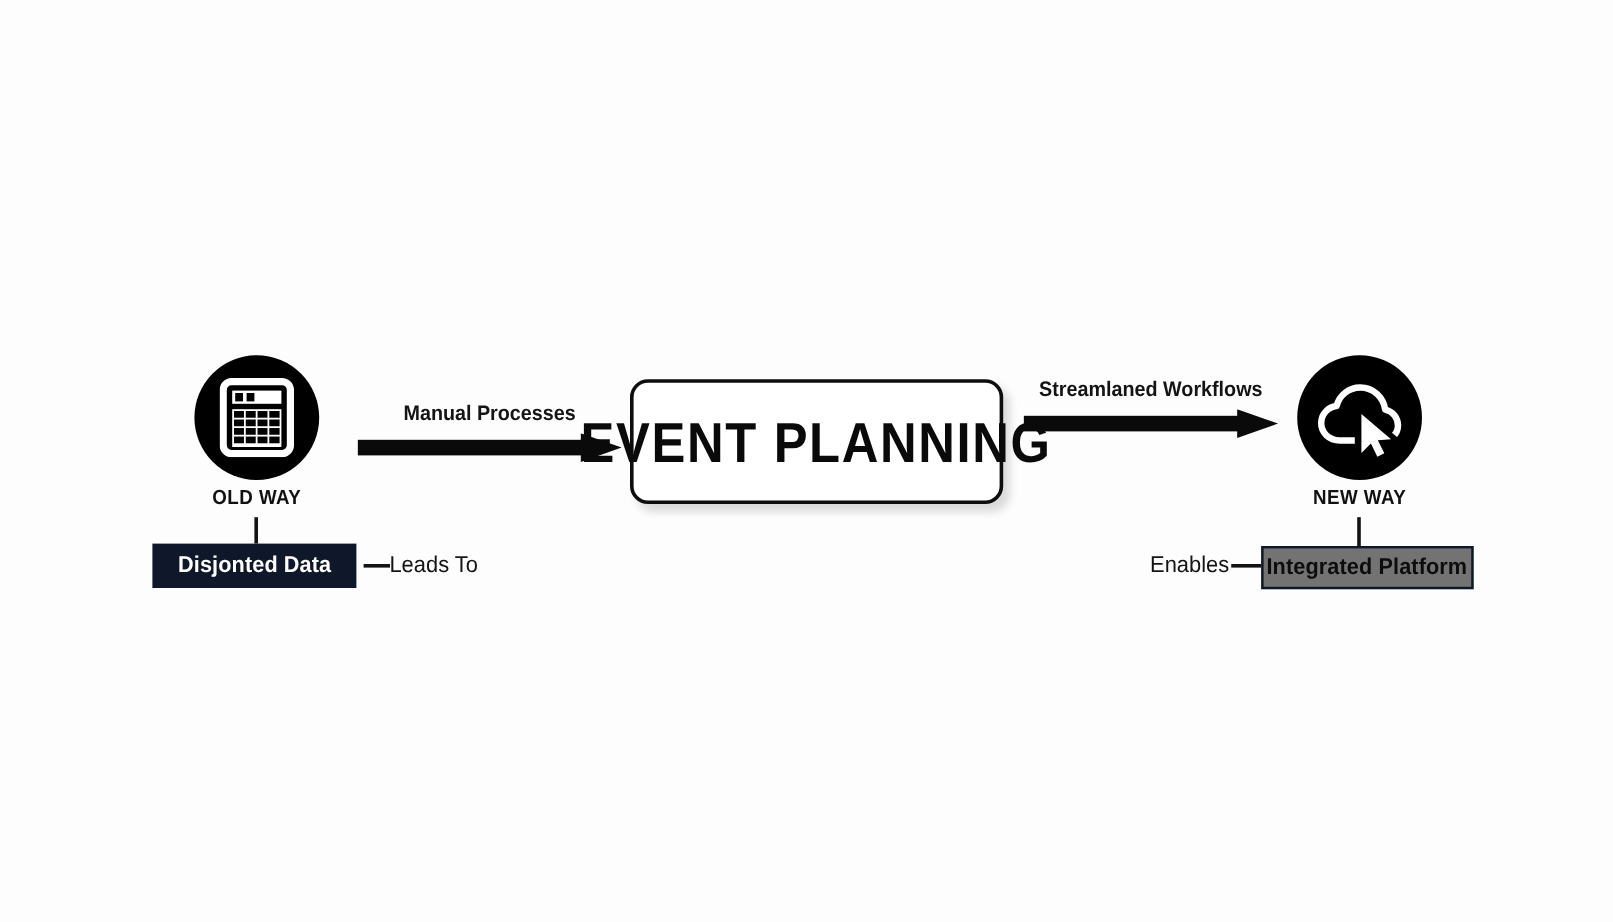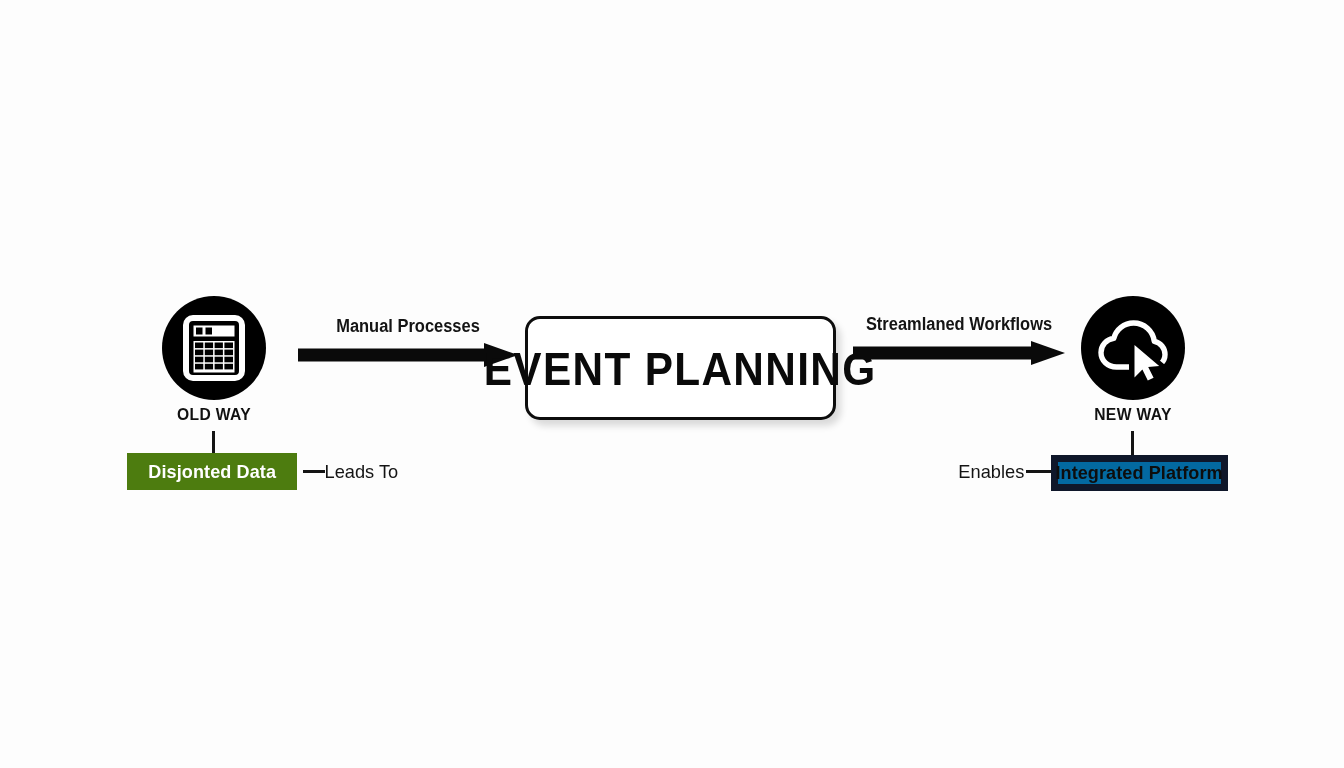--- a/index.html
+++ b/index.html
@@ -102,29 +102,29 @@
 
   
   .tag-box {
     position: absolute;
     box-sizing: border-box;
     display: flex;
     align-items: center;
     justify-content: center;
   }
   .tag-box.filled {
-    background: #4d7c0f;
+    background: #0f172a;
     border: none;
   }
   .tag-box.filled .tag-text {
     color: #ffffff;
   }
   .tag-box.outlined {
-    background: #0369a1;
-    border: 7px solid #0f172a;
+    background: #737373;
+    border: 2px solid #0f172a;
   }
   .tag-box.outlined .tag-text {
     color: #0d0d0d;
   }
   .tag-text {
     font-family: "Liberation Sans", sans-serif;
     font-weight: 600;
     font-size: 19px;
     letter-spacing: 0.1px;
     white-space: nowrap;
@@ -180,21 +180,21 @@
           <rect x="41.4" y="48.8" width="8.6" height="5.6"></rect>
         </g>
       </svg>
     </span>
   </div>
 
   <div class="way-caption" style="left:114px; top:405px;">OLD WAY</div>
 
   <div class="v-connector" style="left:212px; top:431px; height:22px;"></div>
 
-  <div class="arrow-group" style="left:298px; top:316px; width:220px; height:46px;">
+  <div class="arrow-group" style="left:298px; top:334px; width:220px; height:46px;">
     <div class="arrow-label" style="top:0px;">Manual Processes</div>
     <svg class="arrow-svg" style="left:0px; top:27px;" width="220" height="24" viewBox="0 0 220 24">
       <rect x="0" y="5.5" width="192" height="13" fill="#0a0a0a"></rect>
       <polygon points="186,0 220,12 186,24" fill="#0a0a0a"></polygon>
     </svg>
   </div>
 
   <div id="center-box">
     <span class="title">EVENT PLANNING</span>
   </div>

